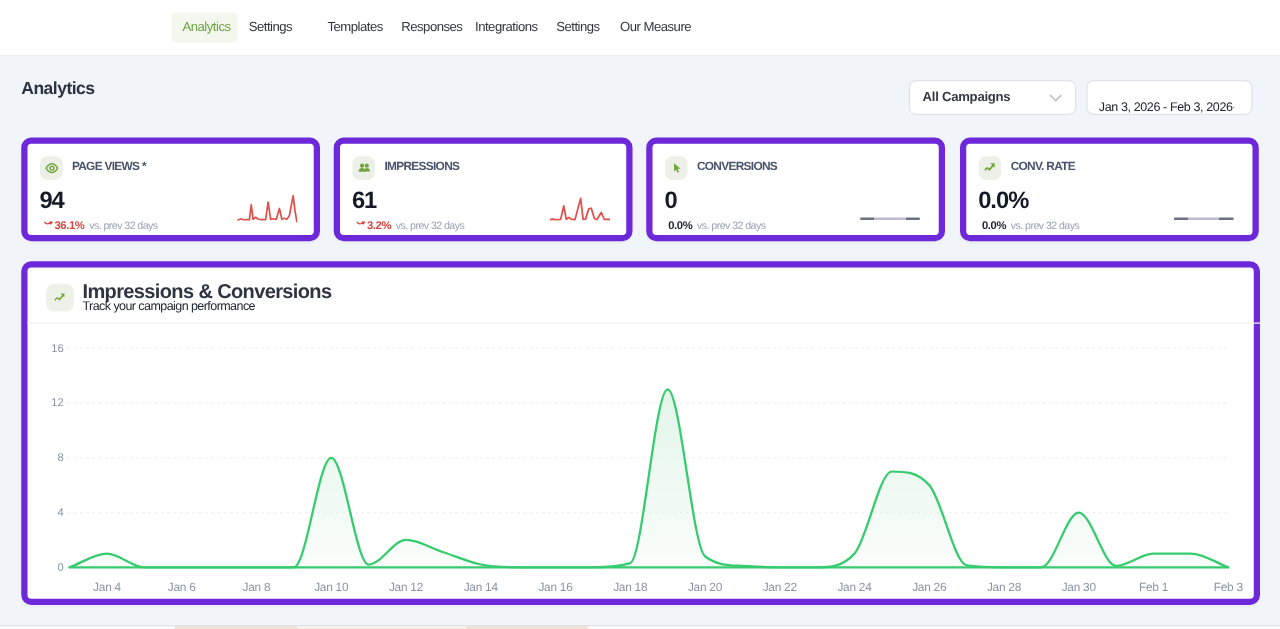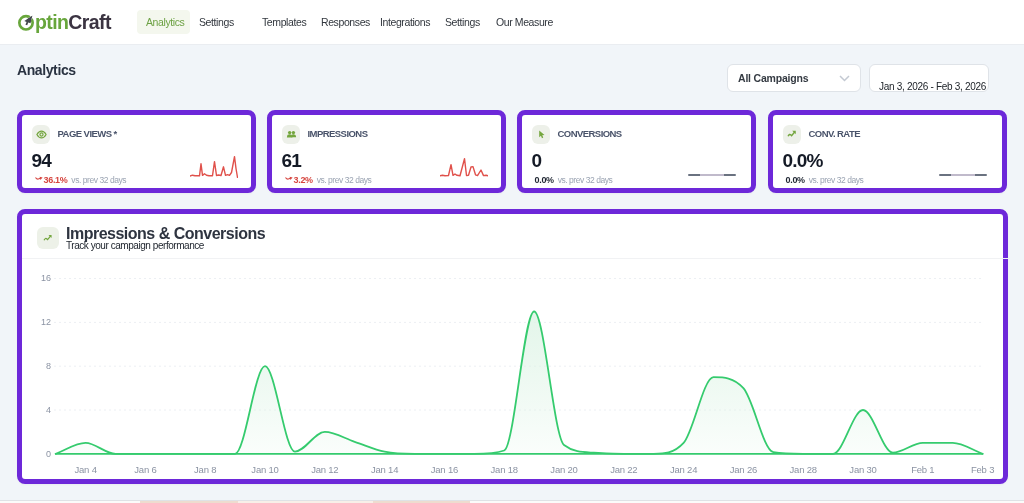--- a/index.html
+++ b/index.html
@@ -12,21 +12,21 @@
 .logo .g { color:#68a63c; }
 .logo .d { color:#3b3442; }
 .hdr a { position:absolute; top:16.3px; font-size:10.5px; line-height:12px; color:#32373e; text-decoration:none; white-space:nowrap; letter-spacing:-0.4px; }
 .hdr a.act { color:#6da144; }
 .pill { position:absolute; left:137px; top:10px; width:53px; height:24px; background:#f4f7ee; border-radius:4px; }
 .toolbar-title { position:absolute; left:17px; top:62px; }
 .toolbar-title h1 { font-size:14px; font-weight:bold; color:#2a3342; letter-spacing:-0.4px; }
 .toolbar-title p { font-size:10px; letter-spacing:-0.45px; color:#74808f; margin-top:6px; }
 .sel { position:absolute; background:#fff; border:1px solid #dfe3e8; border-radius:6px; height:28px; display:flex; align-items:center; font-size:10.5px; letter-spacing:-0.2px; color:#343a42; white-space:nowrap; }
 .sel1 { left:727px; top:64px; width:134px; padding:0 10px; justify-content:space-between;font-weight:bold; }
-.sel2 { left:869px; top:64px; width:120px; padding:16px 13px 0 9px; justify-content:space-between; font-size:10px; letter-spacing:-0.3px; color:#21262c; white-space:nowrap; }
+.sel2 { left:869px; top:64px; width:133px; padding:16px 13px 0 9px; justify-content:space-between; font-size:10px; letter-spacing:-0.3px; color:#21262c; white-space:nowrap; }
 .card { position:absolute; background:#fff; border:5px solid #6d28d9; border-radius:8px; box-shadow:0 1px 2px rgba(16,24,40,0.04); }
 .stat { top:110px; width:238.5px; height:83px; }
 .s1{left:17px;} .s2{left:267px;} .s3{left:517px;} .s4{left:768px;}
 .ibox { position:absolute; left:10px; top:9.5px; width:18px; height:19px; background:#edf0e9; border-radius:6px; display:flex; align-items:center; justify-content:center; }
 .slabel { position:absolute; left:35.5px; top:13.8px; font-size:9.5px; line-height:10px; color:#49536a; letter-spacing:-0.55px; font-weight:bold; }
 .sval { position:absolute; left:9.5px; top:35.3px; font-size:19px; line-height:1.15; font-weight:bold; color:#141a26; letter-spacing:-0.8px; }
 .srow { position:absolute; left:12.5px; top:60.5px; font-size:8.5px; letter-spacing:-0.45px; line-height:9px; color:#9aa3b2; white-space:nowrap; display:flex; }
 .srow svg { margin-right:1px; }
 .srow b { color:#d6453f; font-weight:bold; font-size:9px; letter-spacing:-0.3px; }
 .srow b.dark { color:#1d2430; font-size:9px; letter-spacing:-0.3px; }
@@ -35,29 +35,20 @@
 .chartcard { left:17px; top:209px; width:991px; height:275px; }
 .chead-icon { position:absolute; left:15px; top:13px; width:22px; height:22px; background:#edf1e8; border-radius:6px; display:flex; align-items:center; justify-content:center; }
 .chead-t { position:absolute; left:44px; top:10.8px; font-size:16px; letter-spacing:-0.5px; font-weight:bold; color:#2e3440; }
 .chead-s { position:absolute; left:44px; top:26px; font-size:10px; letter-spacing:-0.45px; color:#222831; }
 .botstrip { position:absolute; left:0; top:500px; width:1024px; height:3px; background:#fbfbfa; border-top:1px solid #dfe2e6; }
 .bseg { position:absolute; top:501px; height:2px; }
 </style>
 </head>
 <body>
 <div class="hdr">
-  <div class="logo">
-    <svg width="16" height="17" viewBox="0 0 24 25">
-      <circle cx="12" cy="13" r="10" fill="none" stroke="#68a63c" stroke-width="4"></circle>
-      <path d="M24 0 L10 9 L16 17 Z" fill="#fff"></path>
-      <path d="M21.5 2.5 L9.5 10.2 L12.8 11.6 L11.2 15.8 L13.8 16.6 L15.4 12.6 L18.8 13.6 Z" fill="#44484e"></path>
-      <path d="M21.5 2.5 L13 8 L15.5 11.5 Z" fill="#44484e"></path>
-    </svg>
-    <span class="t"><span class="g">ptin</span><span class="d">Craft</span></span>
-  </div>
   <div class="pill"></div>
   <a class="act" style="left:146px;">Analytics</a>
   <a style="left:199px;">Settings</a>
   <a style="left:262px;">Templates</a>
   <a style="left:321px;">Responses</a>
   <a style="left:380px;">Integrations</a>
   <a style="left:445px;">Settings</a>
   <a style="left:496px;">Our Measure</a>
 </div>
 

